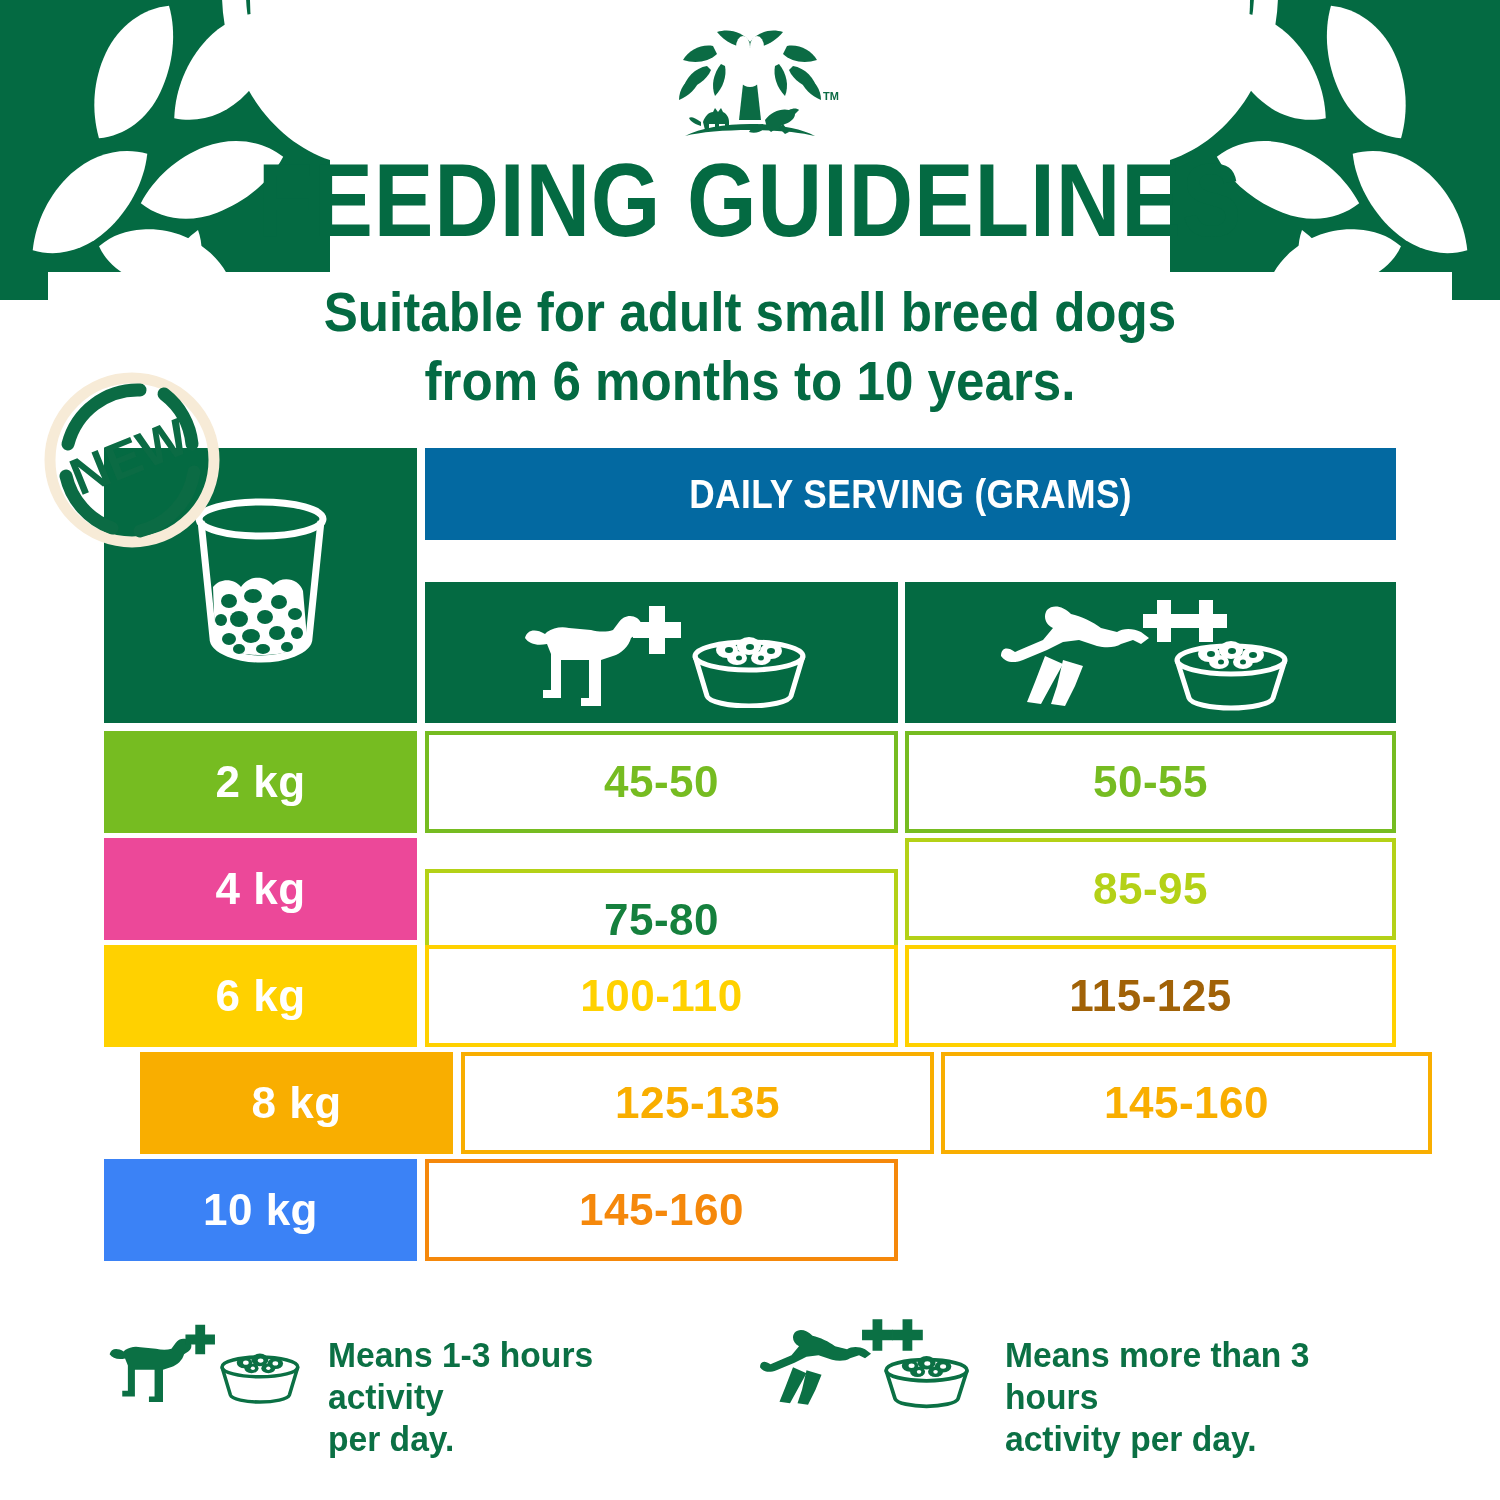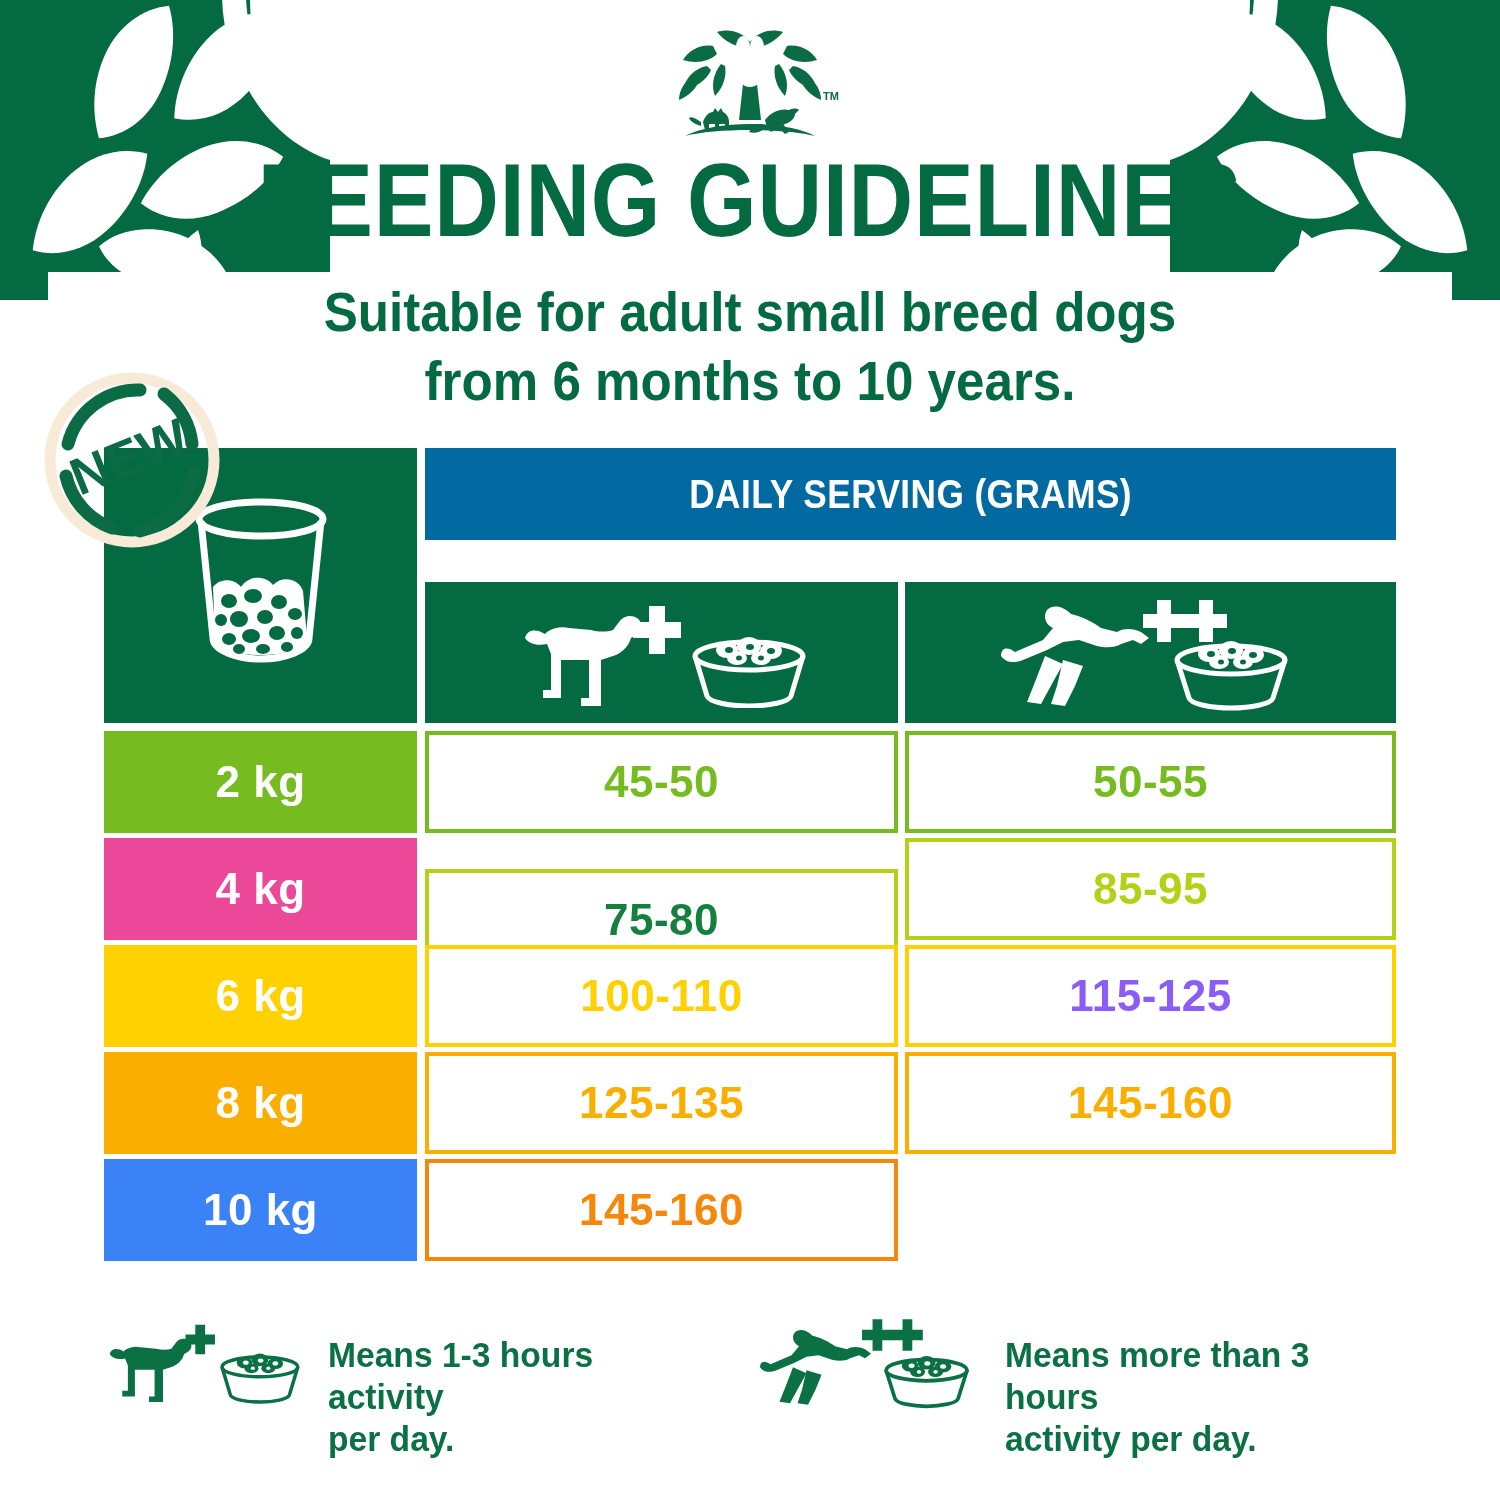--- a/index.html
+++ b/index.html
@@ -377,23 +377,23 @@
         <div class="vcell c2" style="color: rgb(118, 188, 33); border: 4px solid rgb(118, 188, 33);">50-55</div>
       </div>
       <div class="row" style="top: 390px;">
         <div class="wcell" style="background: #ec4899;">4 kg</div>
         <div class="vcell c1" style="color: #15803d; border: 4px solid rgb(180, 209, 23); margin-top: 31px;">75-80</div>
         <div class="vcell c2" style="color: rgb(180, 209, 23); border: 4px solid rgb(180, 209, 23);">85-95</div>
       </div>
       <div class="row" style="top: 497px;">
         <div class="wcell" style="background: rgb(255, 209, 0);">6 kg</div>
         <div class="vcell c1" style="color: rgb(255, 209, 0); border: 4px solid rgb(255, 209, 0);">100-110</div>
-        <div class="vcell c2" style="color: #8b5cf6; border: 4px solid rgb(255, 209, 0);">115-125</div>
+        <div class="vcell c2" style="color: #a16207; border: 4px solid rgb(255, 209, 0);">115-125</div>
       </div>
-      <div class="row" style="top: 604px;">
+      <div class="row" style="top: 604px; margin-left: 36px;">
         <div class="wcell" style="background: rgb(249, 174, 0);">8 kg</div>
         <div class="vcell c1" style="color: rgb(249, 174, 0); border: 4px solid rgb(249, 174, 0);">125-135</div>
         <div class="vcell c2" style="color: rgb(249, 174, 0); border: 4px solid rgb(249, 174, 0);">145-160</div>
       </div>
       <div class="row" style="top: 711px;">
         <div class="wcell" style="background: #3b82f6;">10 kg</div>
         <div class="vcell c1" style="color: rgb(245, 136, 11); border: 4px solid rgb(245, 136, 11);">145-160</div>
       </div>
     </div>
 </div>

